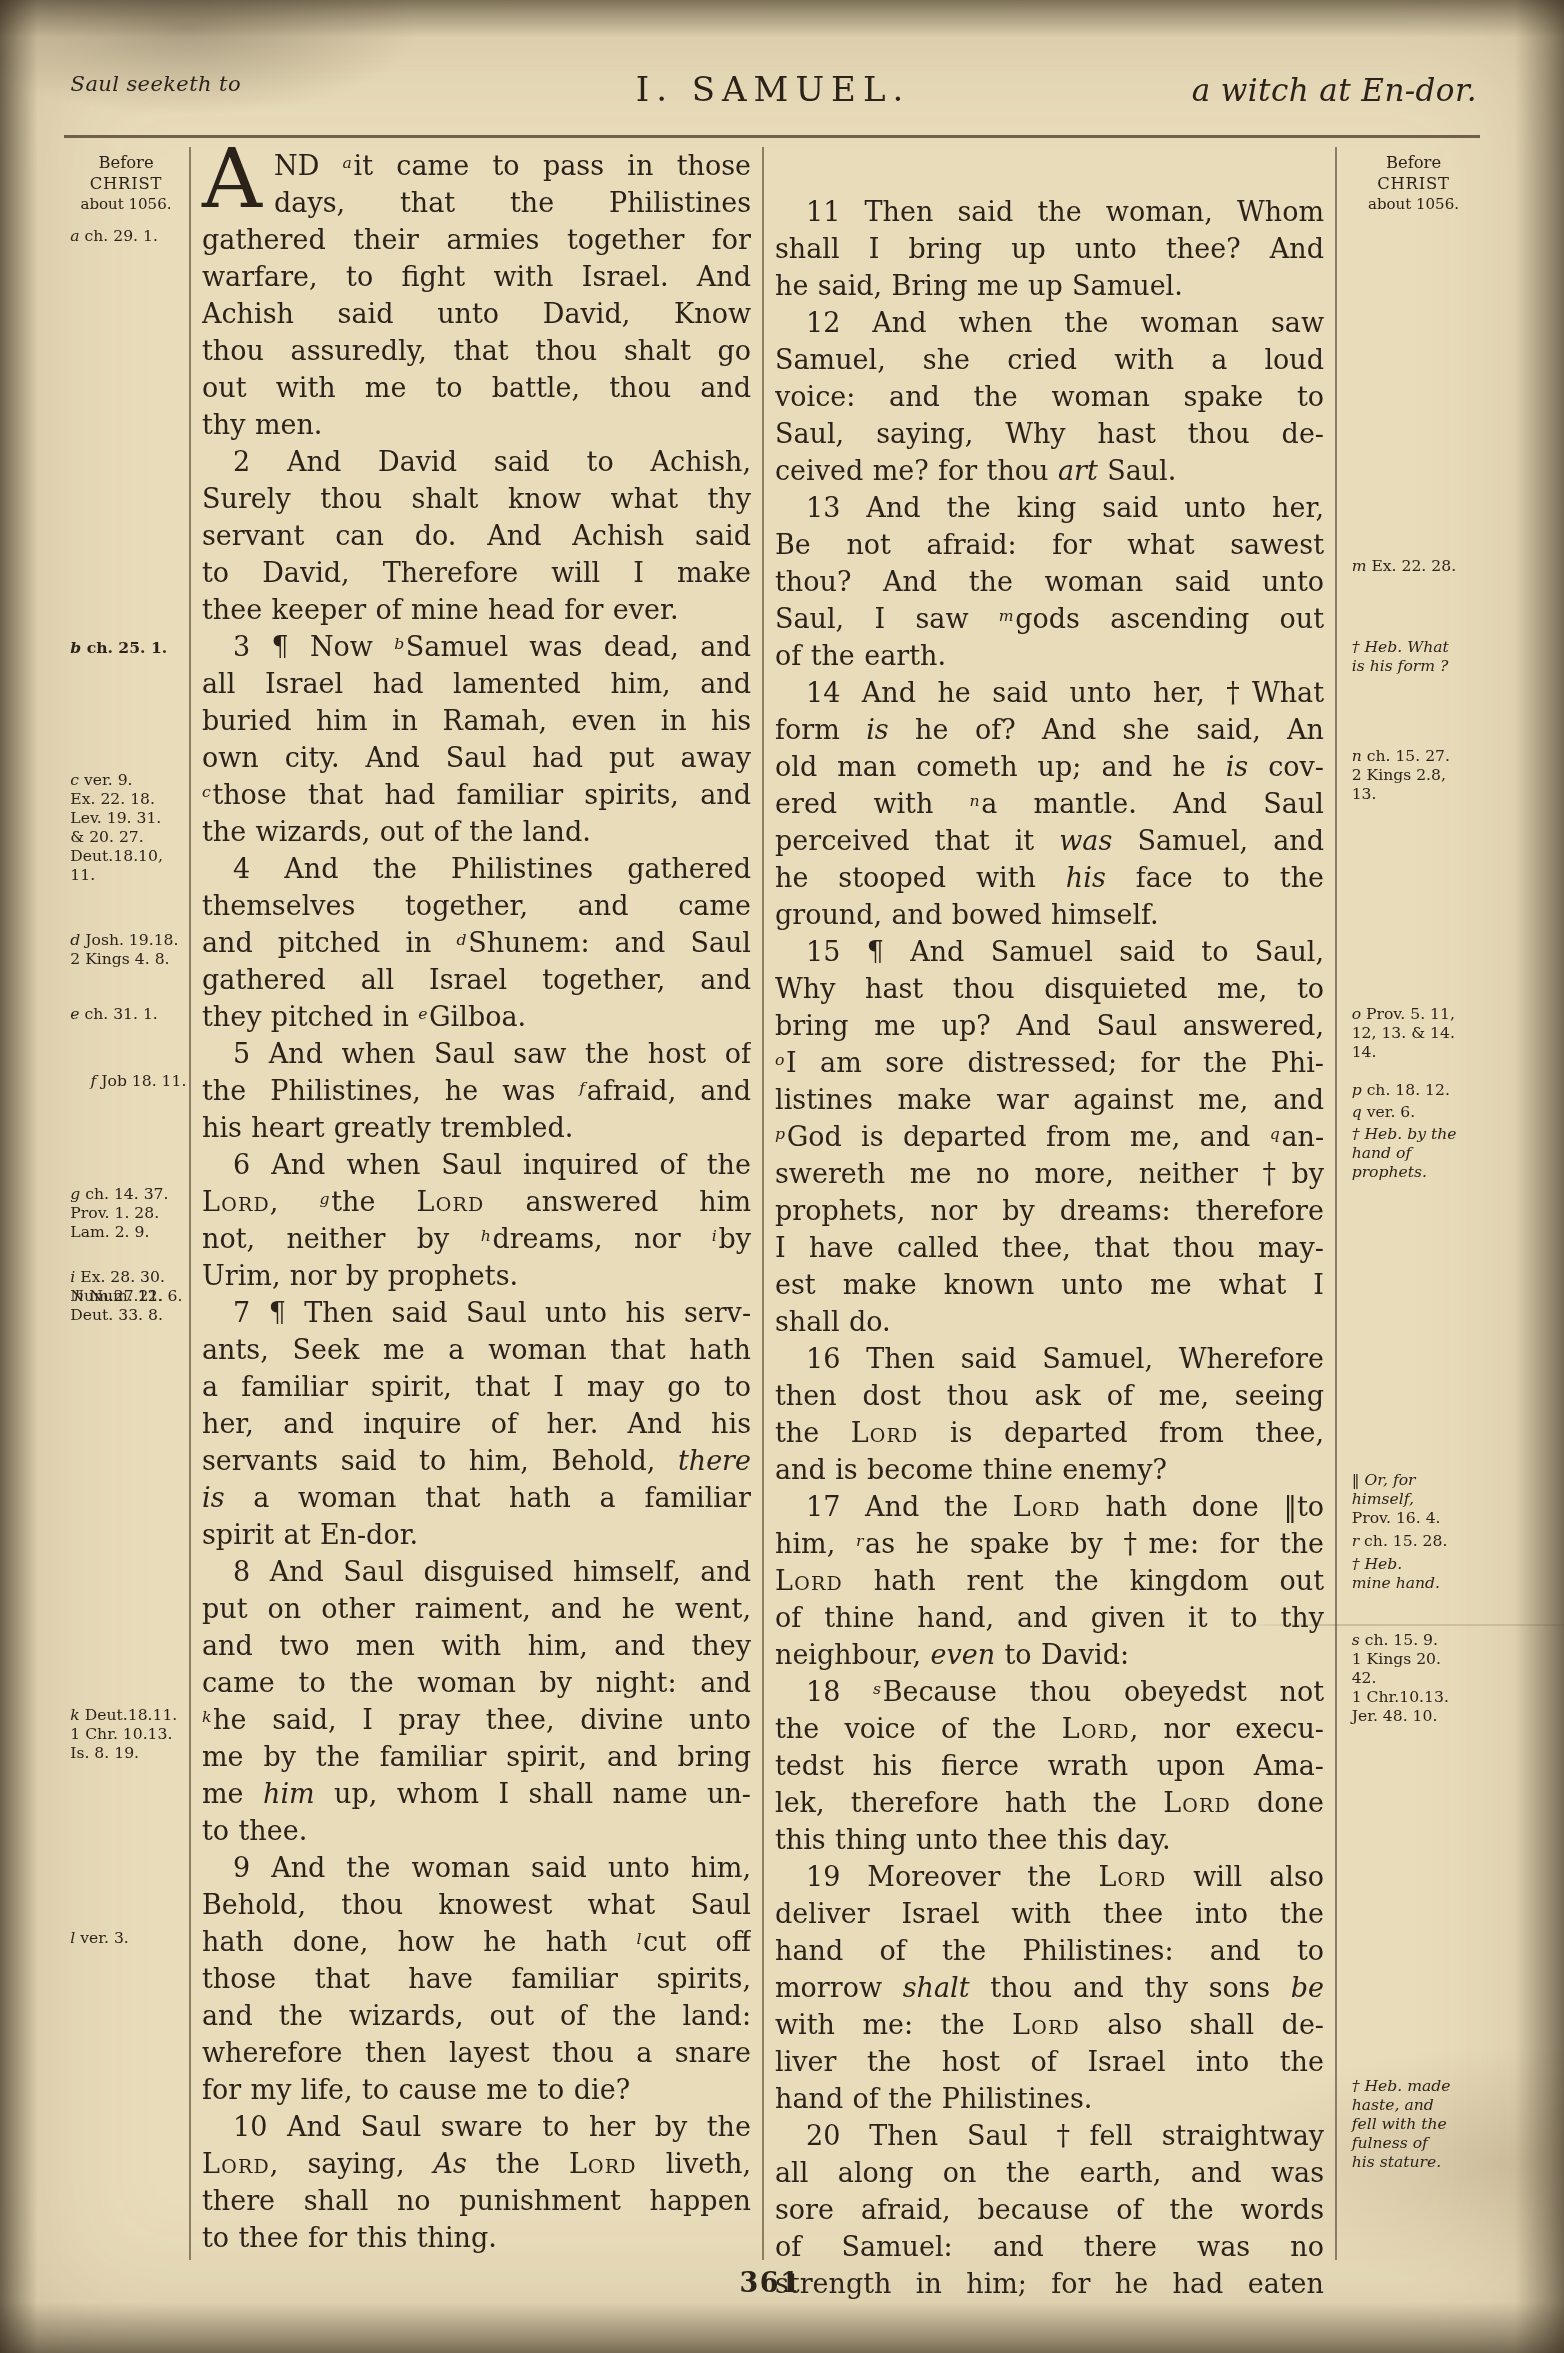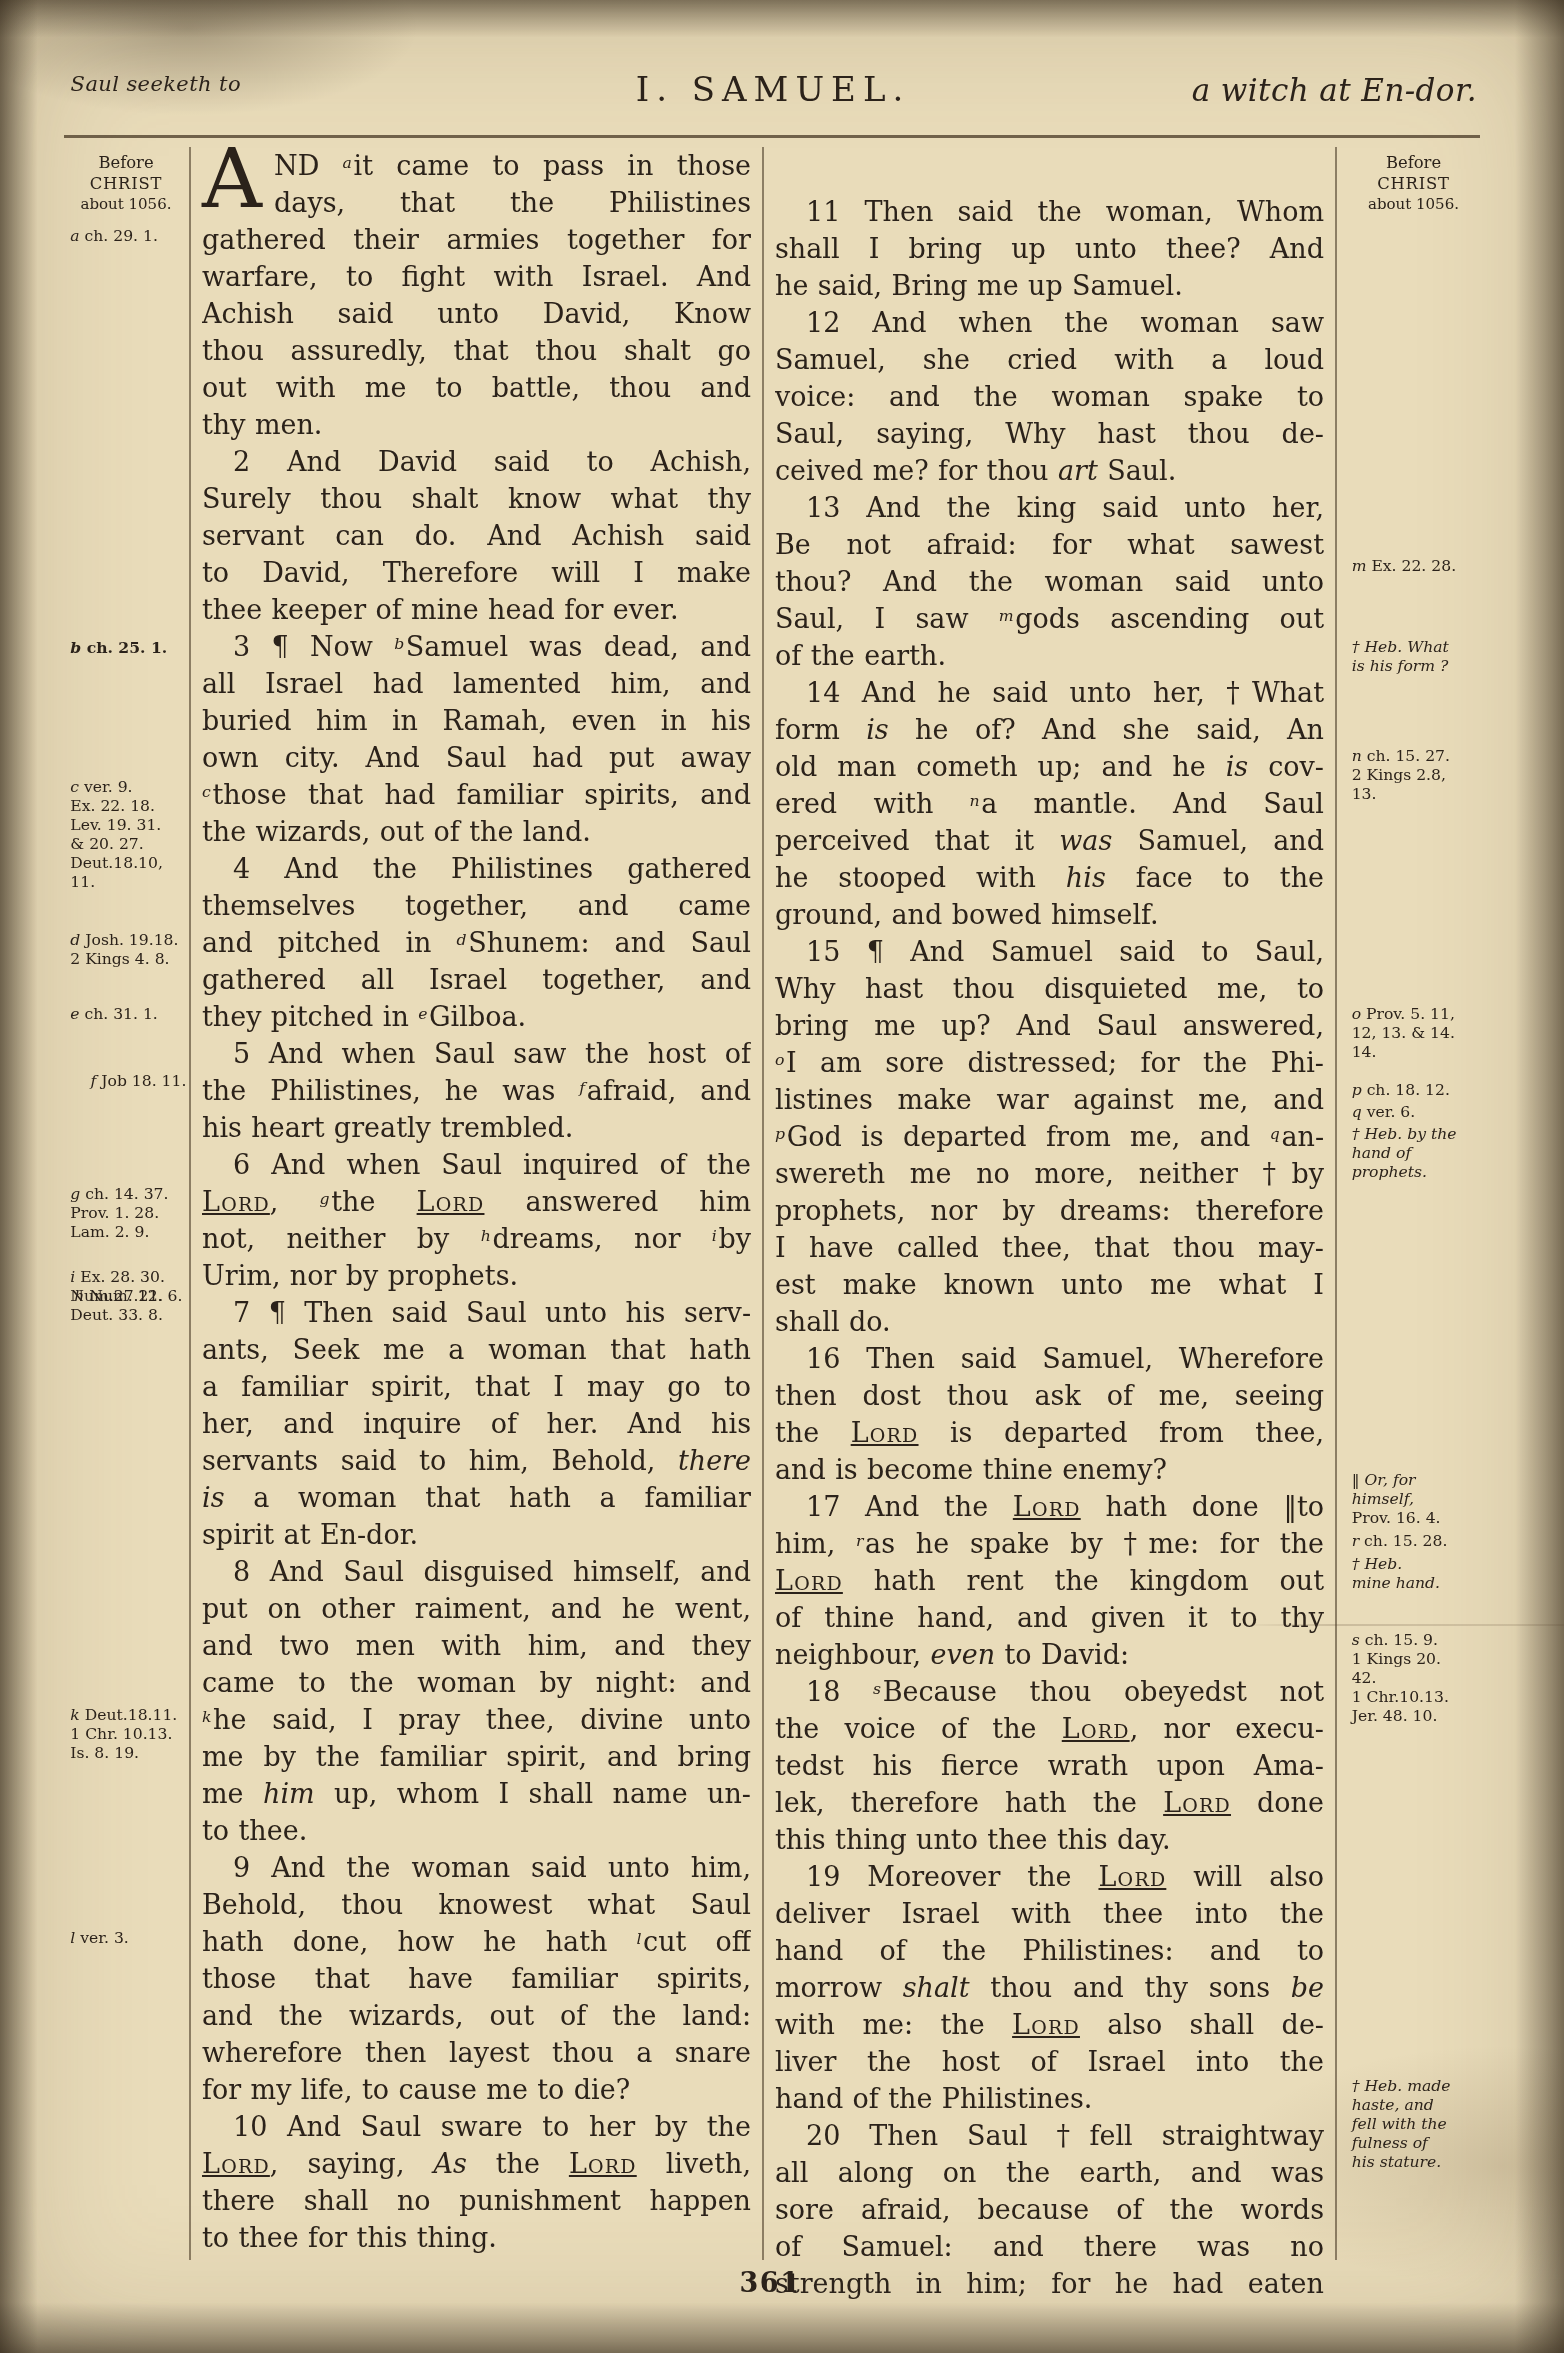--- a/index.html
+++ b/index.html
@@ -66,21 +66,21 @@
   .indent{text-indent:31px;}
   .dc-clear{padding-left:72px;}
   .dropcap{
     position:absolute; left:0; top:-7px;
     font-size:83px; line-height:78px;
   }
   sup.ref{
     font-size:0.58em; font-style:italic; vertical-align:0.42em; line-height:0;
     letter-spacing:0; padding-right:1.6px;
   }
-  .sc{font-variant-caps:small-caps; letter-spacing:1.2px;text-decoration:underline;}
+  .sc{font-variant-caps:small-caps; letter-spacing:1.2px;}
   em{font-style:italic;}
 
   
   .mn-heading{position:absolute; width:100%; text-align:center; font-size:16.4px; line-height:20.3px;}
   .mn-heading .mh1{letter-spacing:0.8px;}
   .mn-heading .mh2{font-size:15px;}
   .mnote{position:absolute; left:6.3px; right:1.6px; font-size:15.6px; line-height:19px;}
   .margin-right .mnote{left:4.7px;}
 
   .page-number{
@@ -106,21 +106,21 @@
           <div class="mh0">Before</div>
           <div class="mh1">CHRIST</div>
           <div class="mh2">about 1056.</div>
         </div>
         <div class="mnote" style="top: 80px;">
           <div><em>a</em> ch. 29. 1.</div>
         </div>
         <div class="mnote" style="top: 491px; font-weight: bold;">
           <div><em>b</em> ch. 25. 1.</div>
         </div>
-        <div class="mnote" style="top: 624px; margin-top: 7px;">
+        <div class="mnote" style="top: 624px;">
           <div><em>c</em> ver. 9.</div>
           <div>Ex. 22. 18.</div>
           <div>Lev. 19. 31.</div>
           <div>&amp; 20. 27.</div>
           <div>Deut.18.10,</div>
           <div>11.</div>
         </div>
         <div class="mnote" style="top: 784px;">
           <div><em>d</em> Josh. 19.18.</div>
           <div>2 Kings 4. 8.</div>

